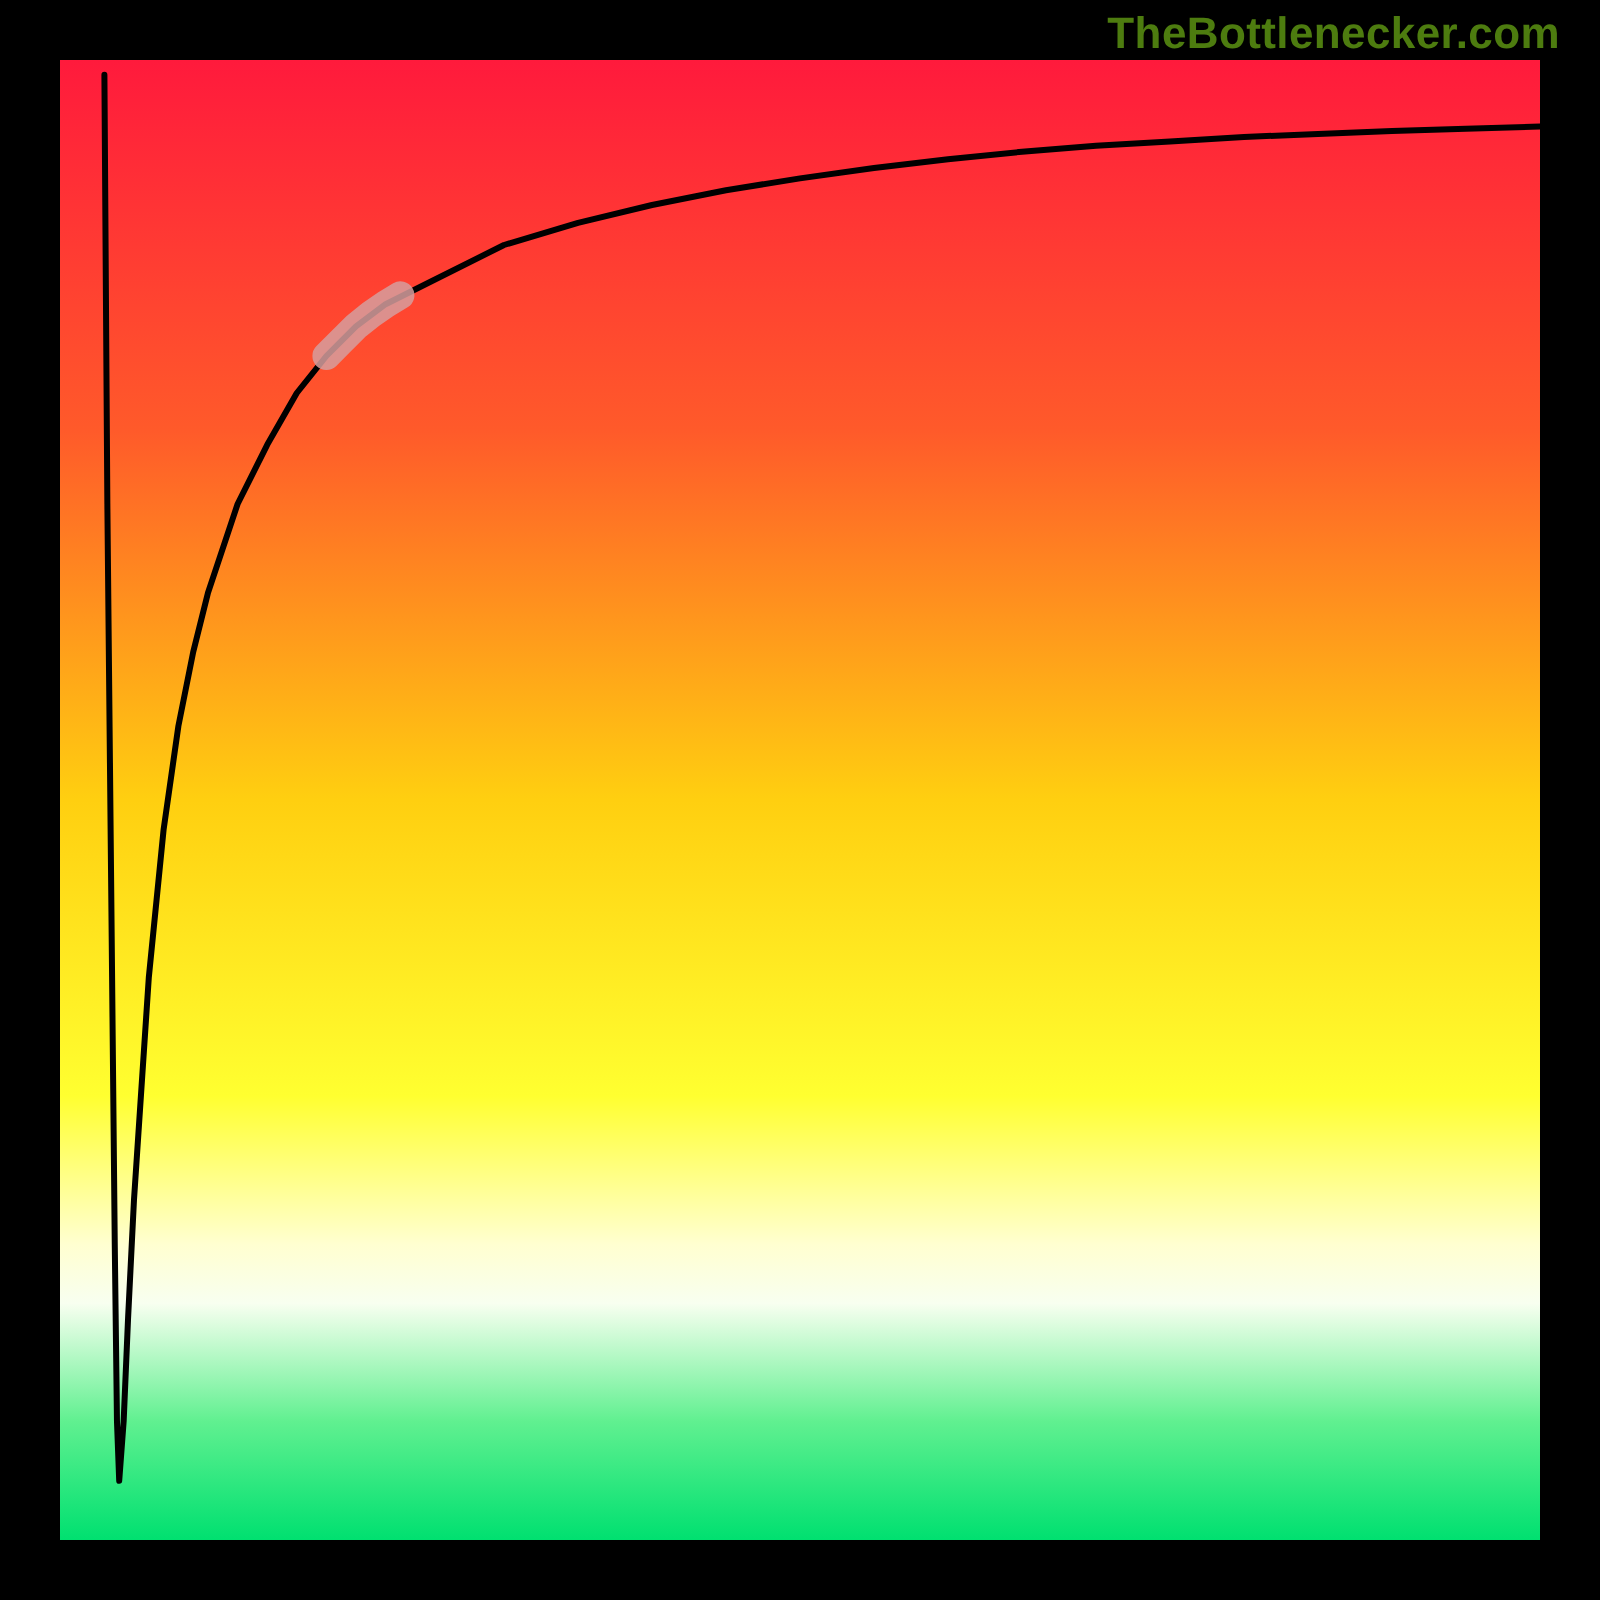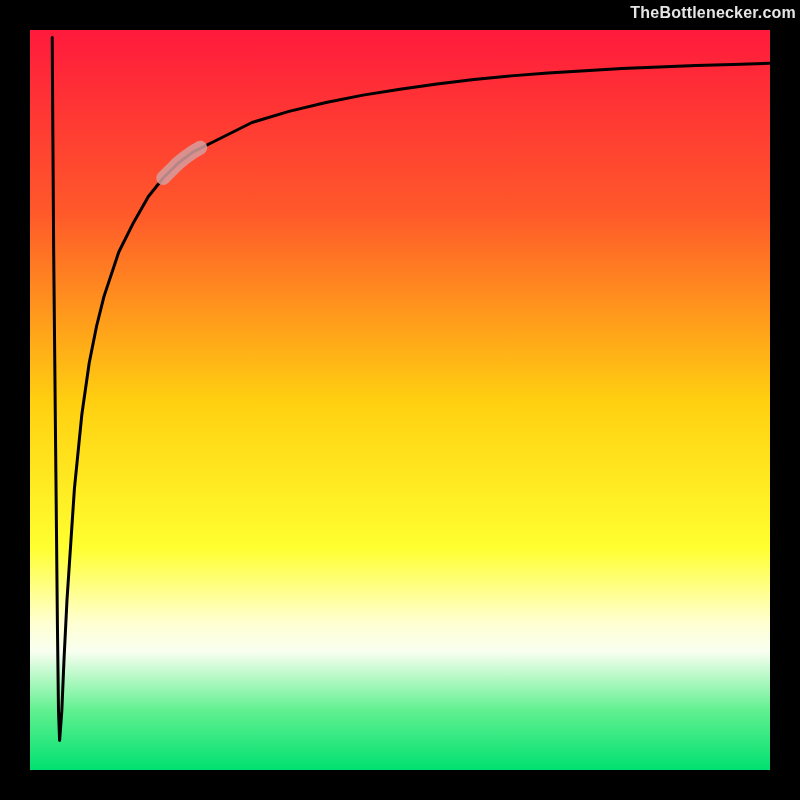--- a/index.html
+++ b/index.html
@@ -6,24 +6,24 @@
   html, body { width: 800px; height: 800px; overflow: hidden; background: #fff; font-family: Arial, Helvetica, sans-serif; }
   .frame {
     position: relative;
     width: 800px;
     height: 800px;
     background: #000;
   }
   .attribution {
     position: absolute;
     top: 4px;
-    right: 4px;
-    font-size: 16px;
+    right: 20px;
+    font-size: 22px;
     font-weight: 600;
-    color: #e5e5e5;
+    color: #4d7c0f;
     letter-spacing: 0.2px;
     z-index: 10;
   }
   .plot-wrap {
     position: absolute;
     left: 30px;
     top: 30px;
     width: 740px;
     height: 740px;
   }

